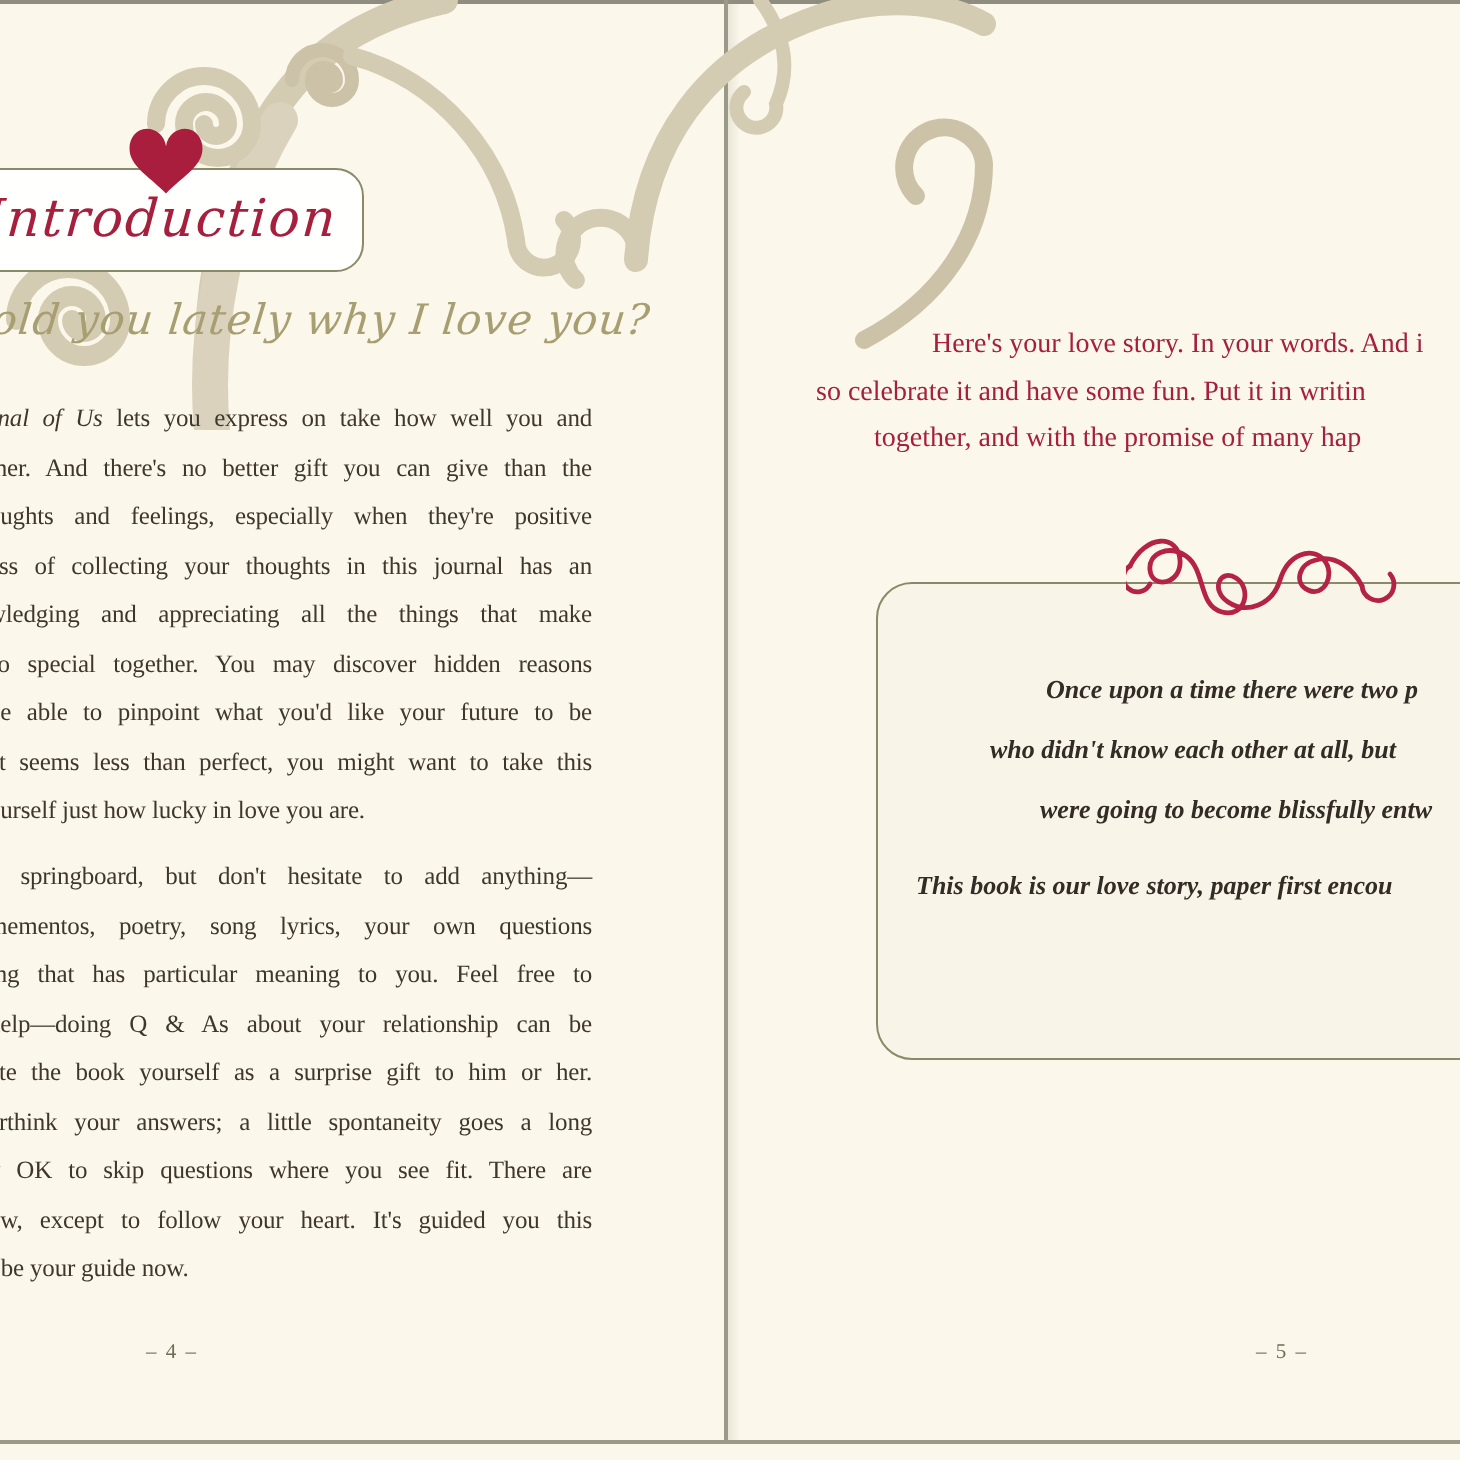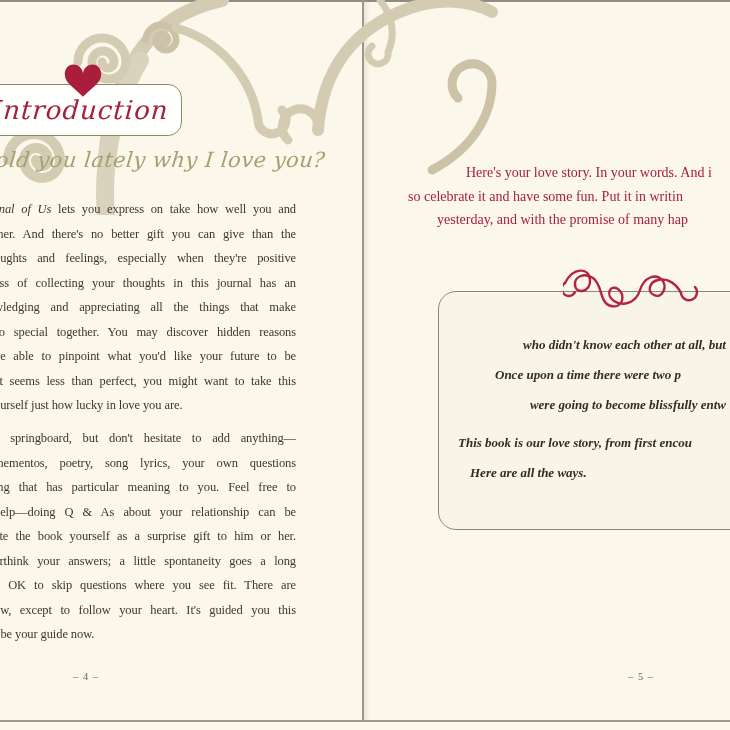--- a/index.html
+++ b/index.html
@@ -143,44 +143,43 @@
       </div>
     <div class="pline">t be your guide now.</div>
   </div>
 
   <div class="page-num pn-left">– 4 –</div>
 
   <div class="r-intro">
 
   <div class="rline">Here's your love story. In your words. And i</div>
       <div class="rline">so celebrate it and have some fun. Put it in writin</div>
-      <div class="rline">yesterday, and with the promise of many hap</div>
+      <div class="rline">together, and with the promise of many hap</div>
     </div>
 
   <div class="r-box"></div>
 
   <svg class="flourish-svg" width="136" height="56" viewBox="0 0 136 56">
     <g fill="none" stroke="#B42345" stroke-width="2.4" stroke-linecap="round">
       <path d="M2,24 C10,8 26,8 27,21 C28,33 13,36 12,26 C11,18 21,13 30,19 C40,26 36,44 48,47 C60,50 63,35 55,30 C47,25 42,36 51,42 C60,48 73,44 77,31 C81,18 93,14 99,21 C105,28 99,40 91,36 C84,33 86,23 95,21 C105,18 114,26 118,34"></path>
       <path d="M118,34 a8,8 0 1 0 14,-6"></path>
       <path d="M2,24 a7,7 0 1 0 10,9"></path>
     </g>
   </svg>
 
   <div class="box-para box-p1">
 
-  <div class="bline">who didn't know each other at all, but</div>
-      <div class="bline">Once upon a time there were two p</div>
+  <div class="bline">Once upon a time there were two p</div>
+      <div class="bline">who didn't know each other at all, but</div>
       <div class="bline">were going to become blissfully entw</div>
     </div>
 
   <div class="box-para box-p2">
 
-  <div class="bline">This book is our love story, from first encou</div>
-      <div class="bline">Here are all the ways.</div>
+  <div class="bline">This book is our love story, paper first encou</div>
     </div>
 
   <div class="page-num pn-right">– 5 –</div>
 
   <div class="top-edge"></div>
   <div class="gutter"></div>
   <div class="gutter-shade"></div>
   <div class="bottom-edge"></div>
 
 </div>

